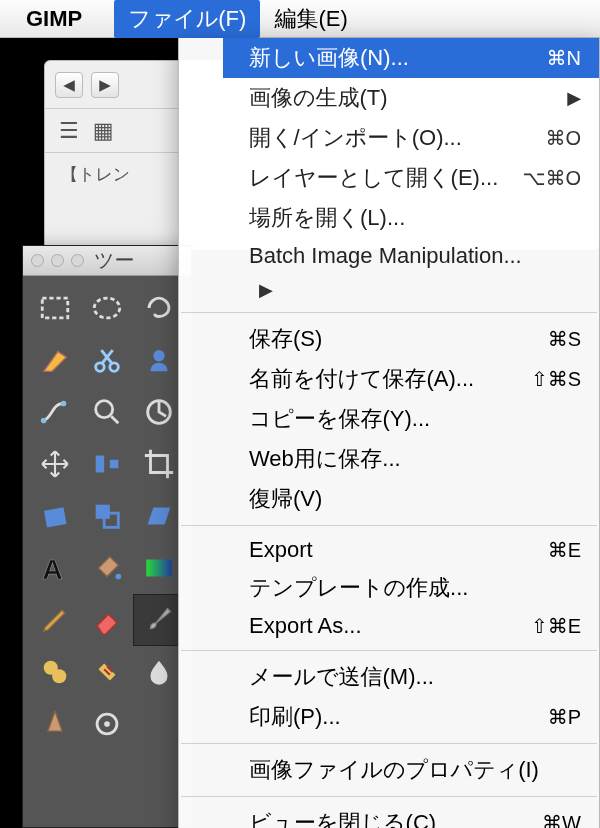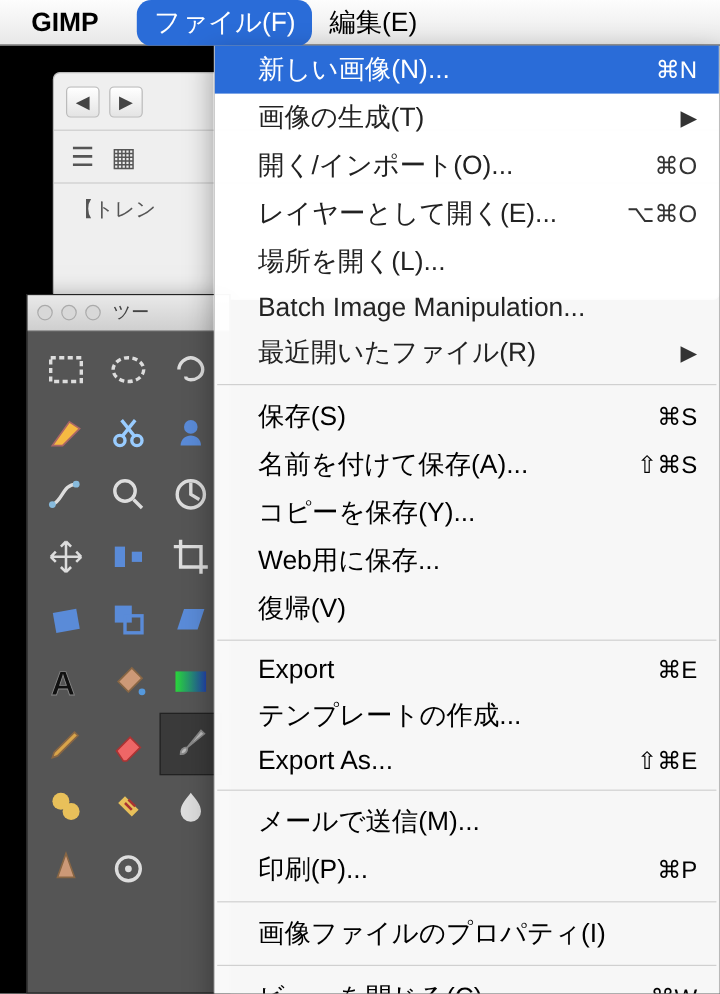--- a/index.html
+++ b/index.html
@@ -2,46 +2,46 @@
 <html><head>
 <meta charset="utf-8">
 <style>
   * { margin: 0; padding: 0; box-sizing: border-box; font-family: "Hiragino Kaku Gothic Pro", "Lucida Grande", sans-serif; }
   body { width: 600px; height: 828px; overflow: hidden; background: #000; position: relative; }
 
   .menubar { height: 38px; background: linear-gradient(#fdfdfd,#e8e8e8); display: flex; align-items: center; font-size: 22px; padding-left: 10px; border-bottom:1px solid #bbb; }
   .apple { font-size: 24px; margin-right: 16px; }
   .app-name { font-weight: bold; margin-right: 32px; }
   .menu-item { padding: 4px 14px; cursor: default; }
-  .menu-item.active { background: #2a6cd8; color: #fff; border-radius: 12px; text-align: center; }
+  .menu-item.active { background: #2a6cd8; color: #fff; border-radius: 2px; text-align: center; }
 
   .dropdown {
     position: absolute; top: 38px; left: 178px; width: 422px;
     background: rgba(255,255,255,0.97); border: 1px solid rgba(0,0,0,.25);
     border-top: none; box-shadow: 0 8px 24px rgba(0,0,0,.35);
     border-bottom-left-radius: 8px; font-size: 22px; padding-bottom: 12px;
   }
-  .mi { display:flex; align-items:center; padding: 5px 18px 5px 36px; color:#222; }
+  .mi { display:flex; align-items:center; padding: 5px 18px 5px 26px; color:#222;margin-left:44px; }
   .mi .lbl { flex:1; white-space:nowrap; overflow:hidden; text-overflow:ellipsis; }
   .mi .sc  { font-size: 20px; color:#333; margin-left:10px; }
   .mi.sel { background:#2a6cd8; color:#fff; }
   .mi.sel .sc { color:#fff; }
   .mi.dis .lbl, .mi.dis .sc { color:#000000; }
   .mi .arrow { font-size:18px; color:#333; margin-left:10px; }
   .sep { height:1px; background:#d0d0d0; margin:6px 2px; }
 
   
   .toolbox {
     position:absolute; top:245px; left:22px; width:170px; height:583px;
     background:#555; border:1px solid #222;
     box-shadow: 0 6px 20px rgba(0,0,0,.5);
   }
   .toolbox-title{
     height:30px; background:linear-gradient(#e9e9e9,#cfcfcf);
-    display:flex; align-items:center; font-size:15px; color:#444; padding:0 8px;
+    display:flex; align-items:center; font-size:20px; color:#444; padding:0 8px;
     border-bottom:1px solid #999;
   }
   .dots{display:flex; gap:7px; margin-right:10px;}
   .dot{width:13px;height:13px;border-radius:50%;background:#d8d8d8;border:1px solid #aaa;}
   .toolgrid{display:grid; grid-template-columns:repeat(3,1fr); gap:0; padding:6px;}
   .tool{height:52px;display:flex;align-items:center;justify-content:center;}
   .tool svg{width:34px;height:34px;}
   .tool.sel{background:#3a3a3a;border:1px solid #222;}
 
   
@@ -258,21 +258,20 @@
       <span class="lbl">レイヤーとして開く(E)...</span>
       <span class="sc">⌥⌘O</span>
     </div>
     <div class="mi">
       <span class="lbl">場所を開く(L)...</span>
     </div>
     <div class="mi">
       <span class="lbl">Batch Image Manipulation...</span>
     </div>
     <div class="mi">
-      <span class="lbl">最近開いたファイル(R)</span>
       <span class="arrow">▶</span>
     </div>
     <div class="sep"></div>
     <div class="mi dis">
       <span class="lbl">保存(S)</span>
       <span class="sc">⌘S</span>
     </div>
     <div class="mi dis">
       <span class="lbl">名前を付けて保存(A)...</span>
       <span class="sc">⇧⌘S</span>

